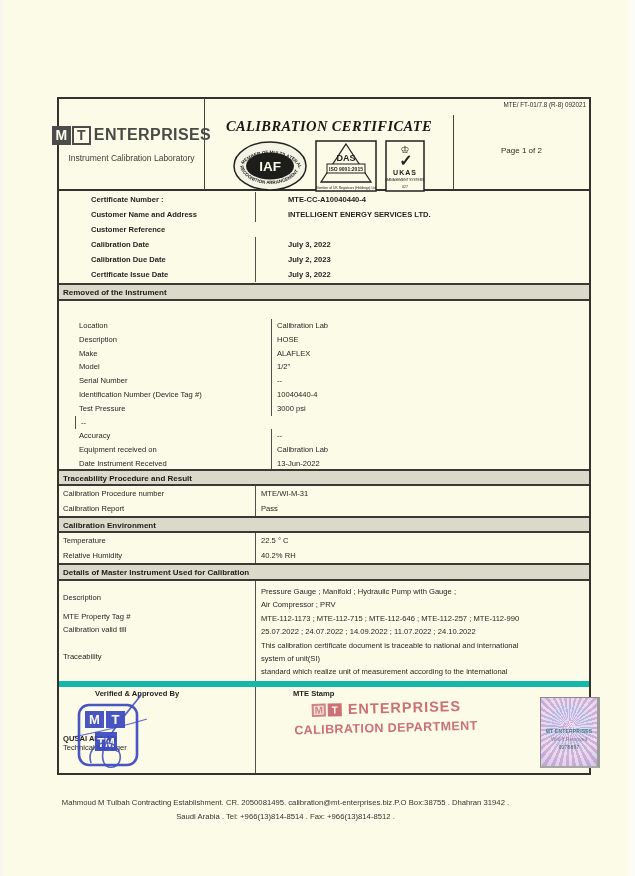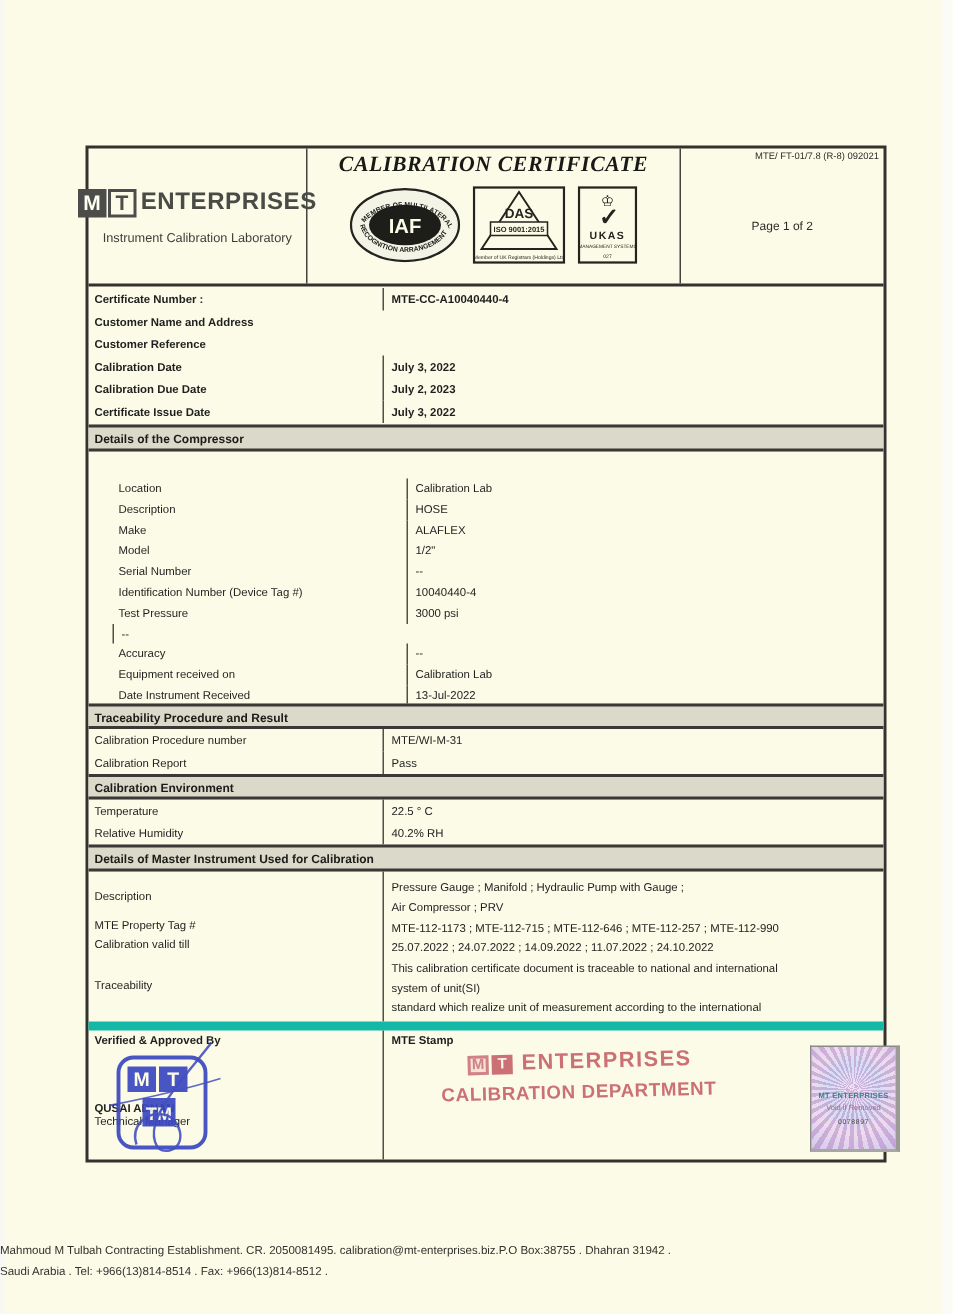--- a/index.html
+++ b/index.html
@@ -21,35 +21,35 @@
   
   .hdr { height:92px; display:flex; border-bottom:2px solid #33322e; }
   .hdr-logo { width:146px; border-right:1px solid #44433e; display:flex; flex-direction:column; align-items:center; justify-content:center; }
   .mt-row { display:flex; align-items:center; }
   .sq { width:19px; height:19px; display:inline-flex; align-items:center; justify-content:center; font-weight:bold; font-size:14px; }
   .sq-m { background:#4c4c4a; color:#fdfdf2; }
   .sq-t { background:#fbfbe7; color:#4c4c4a; border:2px solid #4c4c4a; margin-left:1px; }
   .mt-word { font-size:16px; font-weight:600; color:#4a4a47; letter-spacing:.4px; margin-left:3px; }
   .mt-sub { font-size:8.5px; color:#3d3d3a; margin-top:8px; }
 
-  .hdr-center { width:249px; border-right:1px solid #44433e; display:flex; flex-direction:column; align-items:center; padding-top:3px; }
+  .hdr-center { width:249px; border-right:1px solid #44433e; display:flex; flex-direction:column; align-items:center; padding-top:3px;margin-top:16px; }
   .cert-title { font-family:"Liberation Serif", serif; font-style:italic; font-weight:bold; font-size:14.5px; letter-spacing:.4px; color:#191916; }
   .logo-row { display:flex; align-items:center; gap:8px; margin-top:5px; }
 
   .hdr-right { flex:1; position:relative; }
   .form-ref { position:absolute; top:2px; right:3px; font-size:6.3px; color:#2c2c29; }
   .page-label { position:absolute; top:47px; width:100%; text-align:center; font-size:8px; color:#2c2c29; }
 
   
   .sec { display:flex; flex-direction:column; }
   .r { display:flex; }
   .lbl { width:196px; padding-left:4px; }
   .val { flex:1; padding-left:5px; border-left:1px solid #504f49; }
   .fs { font-size:7.6px; }
-  .b  { font-weight:bold; }
+  .b  { font-weight:bold;padding-left:32px; }
 
   .certinfo { height:92px; padding-top:1px; }
   .certinfo .r { height:15px; line-height:15px; }
 
   .sec-head {
     height:18px; line-height:16px; background:#dbd9c9;
     border-top:2px solid #3a3936; border-bottom:2px solid #3a3936;
     font-weight:bold; font-size:8px; padding-left:4px; color:#1b1b18;
   }
   .sec-head.h17 { height:17px; line-height:15px; }
@@ -88,21 +88,21 @@
     background:
       repeating-conic-gradient(from 0deg at 50% 42%, rgba(168,120,190,.40) 0 5deg, rgba(250,250,255,.15) 5deg 10deg),
       radial-gradient(circle at 50% 42%, #f2d9f2 0%, #cfd9f2 35%, #ecd6ea 60%, #d6c9ea 85%, #cdbfe2 100%);
     overflow:hidden; text-align:center;
   }
   .holo-brand { margin-top:30px; font-size:5px; font-weight:bold; color:#3f7f86; letter-spacing:.2px; }
   .holo-warn  { margin-top:2px; font-size:5px; color:#a66a84; }
   .holo-serial{ margin-top:3px; font-size:4.6px; color:#55514e; letter-spacing:.4px; }
 
   
-  .footer { position:absolute; left:0; top:827px; width:571px; font-size:7.7px; color:#33332f; line-height:14px; }
+  .footer { position:absolute; left:0; top:796px; width:571px; text-align:center; font-size:7.7px; color:#33332f; line-height:14px; }
 
   svg text { font-family:"Liberation Sans", sans-serif; }
 </style>
 </head>
 <body>
 
 <div class="page">
   <div class="edge-left"></div>
   <div class="edge-right"></div>
 
@@ -160,39 +160,40 @@
       </div>
     </div>
 
     <div class="sec certinfo fs">
       <div class="r">
           <div class="lbl b">Certificate Number  :</div>
           <div class="val b">MTE-CC-A10040440-4</div>
         </div>
       <div class="r">
           <div class="lbl b">Customer Name and Address</div>
+          <div class="val b">INTELLIGENT ENERGY SERVICES LTD.</div>
         </div>
       <div class="r">
           <div class="lbl b">Customer Reference</div>
         </div>
       <div class="r">
           <div class="lbl b">Calibration Date</div>
           <div class="val b">July 3, 2022</div>
         </div>
       <div class="r">
           <div class="lbl b">Calibration Due Date</div>
           <div class="val b">July 2, 2023</div>
         </div>
       <div class="r">
           <div class="lbl b">Certificate Issue Date</div>
           <div class="val b">July 3, 2022</div>
         </div>
     </div>
 
-    <div class="sec-head">Details of the Compressor</div>
+    <div class="sec-head">Removed of the Instrument</div>
 
     <div class="sec inst fs">
       <div class="r">
           <div class="lbl">Location</div>
           <div class="val">Calibration Lab</div>
         </div>
       <div class="r">
           <div class="lbl">Description</div>
           <div class="val">HOSE</div>
         </div>
@@ -222,21 +223,21 @@
       <div class="r">
           <div class="lbl">Accuracy</div>
           <div class="val">--</div>
         </div>
       <div class="r">
           <div class="lbl">Equipment received on</div>
           <div class="val">Calibration Lab</div>
         </div>
       <div class="r">
           <div class="lbl">Date Instrument Received</div>
-          <div class="val">13-Jul-2022</div>
+          <div class="val">13-Jun-2022</div>
         </div>
       <div class="r">
           <div class="lbl">Condition of the equipment on receive</div>
           <div class="val">Void</div>
         </div>
     </div>
 
     <div class="sec-head h17">Traceability Procedure and Result</div>
 
     <div class="sec proc fs">

